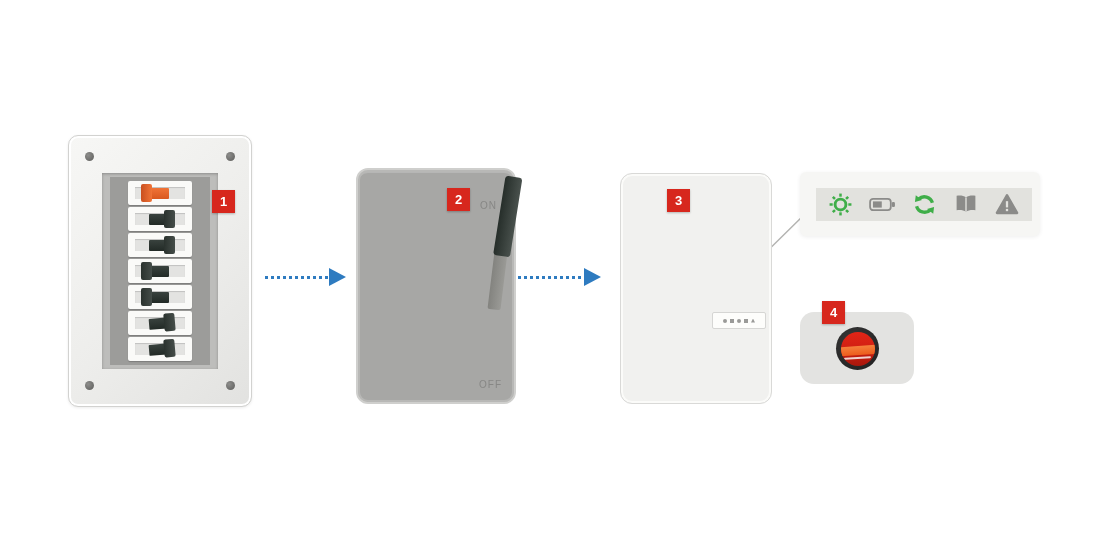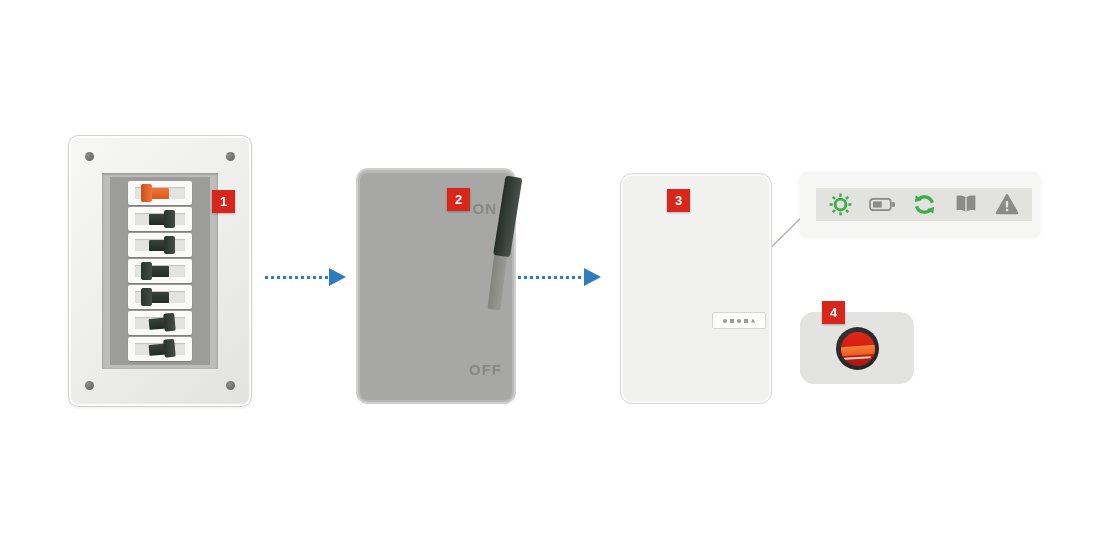--- a/index.html
+++ b/index.html
@@ -47,21 +47,21 @@
   
   .arrow{position:absolute;height:18px;display:flex;align-items:center;z-index:3;}
   .arrow .dots{height:3px;background:repeating-linear-gradient(90deg,var(--arrow-blue) 0 3px,transparent 3px 6px);}
   .arrow .head{width:0;height:0;border-top:9px solid transparent;border-bottom:9px solid transparent;
     border-left:17px solid var(--arrow-blue);}
 
   
   .switchbox{position:absolute;left:356px;top:168px;width:156px;height:232px;border-radius:12px;
     background:var(--box-gray);border:2px solid #cfcfcd;
     box-shadow:inset 0 0 0 2px #b8b8b6, inset 0 3px 0 rgba(255,255,255,.18);z-index:1;}
-  .onoff{position:absolute;color:#878785;font-size:15px;letter-spacing:1px;font-weight:bold;}
+  .onoff{position:absolute;color:#878785;font-size:10px;letter-spacing:1px;font-weight:normal;}
   .lever-handle{position:absolute;left:493px;top:176px;width:17px;height:80px;border-radius:3px;
     background:linear-gradient(90deg,#262e2a,#49514d);transform:rotate(9deg);
     transform-origin:50% 100%;z-index:2;}
   .lever-base{position:absolute;left:495px;top:248px;width:13px;height:62px;border-radius:2px;
     background:linear-gradient(90deg,#83837f,#9a9a96);transform:rotate(7deg);
     transform-origin:50% 0%;z-index:2;}
 
   
   .inverter{position:absolute;left:620px;top:173px;width:150px;height:229px;border-radius:12px;
     background:#f1f1ef;border:1px solid #d9d9d7;box-shadow:inset 0 0 0 2px #fbfbf9;z-index:1;}
@@ -162,21 +162,21 @@
   </div>
   <div class="badge" style="left:212px;top:190px;">1</div>
 
   <div class="arrow" style="left:265px;top:268px;">
     <div class="dots" style="width:64px;"></div>
     <div class="head"></div>
   </div>
 
   <div class="switchbox">
     <div class="onoff" style="right:17px;top:30px;">ON</div>
-    <div class="onoff" style="right:12px;bottom:24px;">OFF</div>
+    <div class="onoff" style="right:12px;bottom:12px;">OFF</div>
   </div>
   <div class="lever-base"></div>
   <div class="lever-handle"></div>
   <div class="badge" style="left:447px;top:188px;">2</div>
 
   <div class="arrow" style="left:518px;top:268px;">
     <div class="dots" style="width:66px;"></div>
     <div class="head"></div>
   </div>
 

